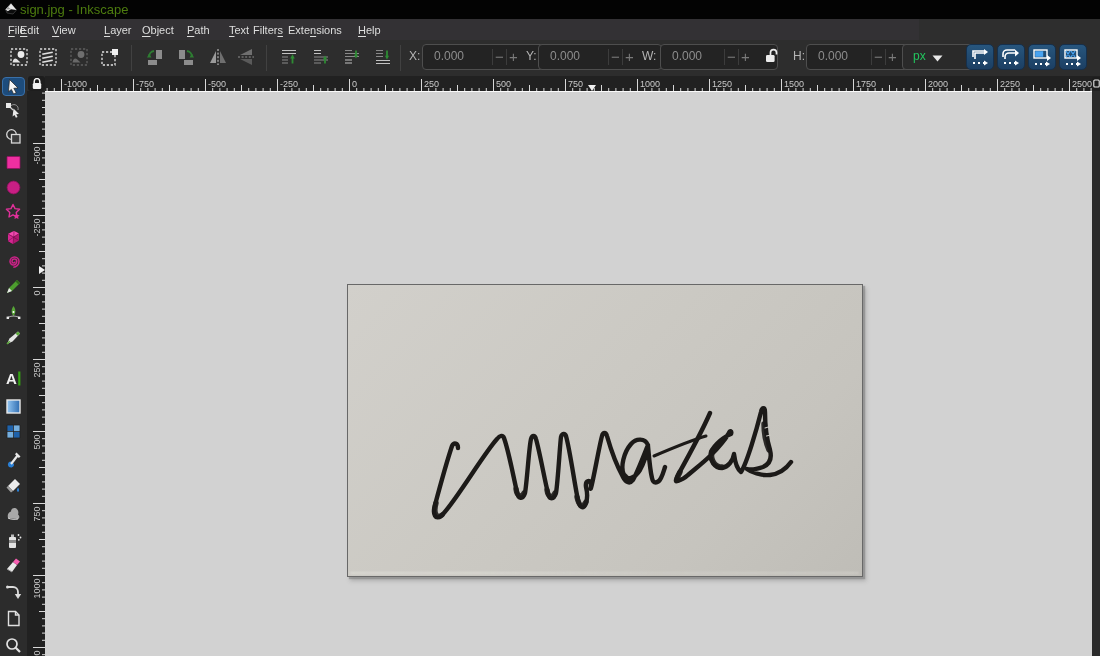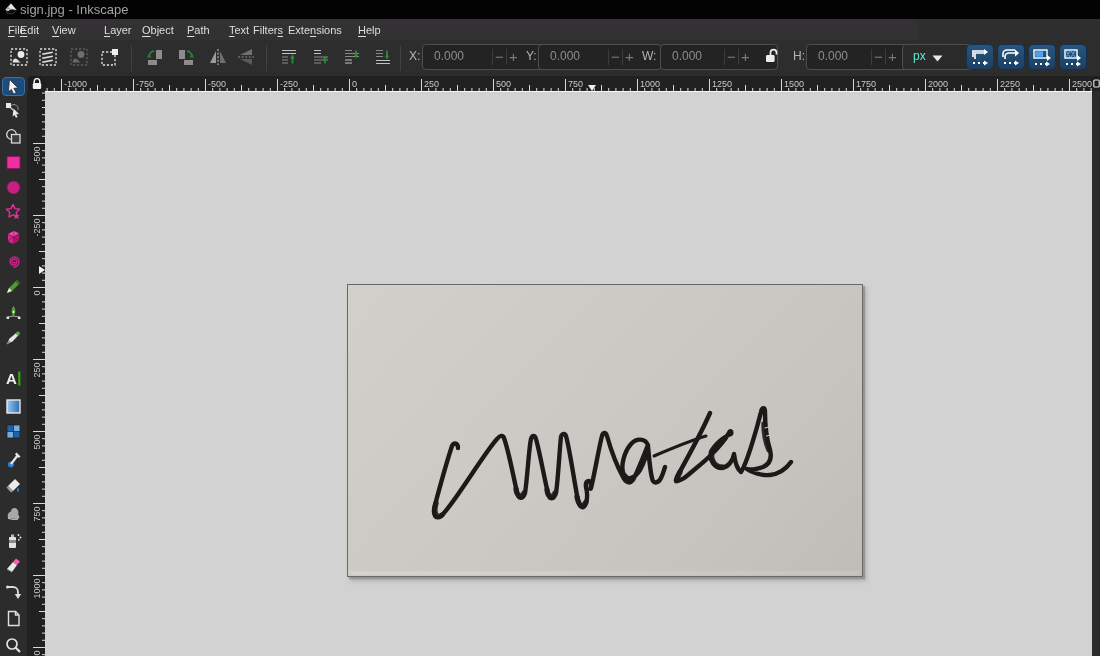--- a/index.html
+++ b/index.html
@@ -1,20 +1,20 @@
 <!DOCTYPE html>
 <html><head>
 <meta charset="utf-8">
 <style>
   html,body{margin:0;padding:0;}
   body{width:1100px;height:656px;overflow:hidden;position:relative;
        font-family:"Liberation Sans",sans-serif;background:#2e2e2e;}
   .abs{position:absolute;}
   
-  #titlebar{left:0;top:0;width:1100px;height:19px;background:#030303;color:#a3a3a3;}
+  #titlebar{left:0;top:0;width:1100px;height:19px;background:#030303;color:#4d7c0f;}
   #titletext{left:20px;top:1px;font-size:13px;line-height:18px;}
   
   #menubar{left:0;top:19px;width:919px;height:21px;background:#333134;color:#dedede;
            font-size:11px;}
   .mi{position:absolute;top:5px;}
   .mi u{text-decoration:underline;text-underline-offset:2px;}
   
   #cmdbar{left:0;top:40px;width:1100px;height:36px;background:#2d2d2d;}
   .sep{position:absolute;top:5px;width:1px;height:26px;background:#414141;}
   .field{position:absolute;top:4px;height:24px;background:#232323;border:1px solid #4e4e4e;
@@ -171,21 +171,21 @@
   <div class="flabel" style="left:793px">H:</div>
   <div class="field" style="left:806px;width:93px">
     <span class="val">0.000</span>
     <span class="m" style="left:67px">−</span>
       <span class="m" style="left:81px">+</span>
     <div class="vl" style="left:64px"></div>
       <div class="vl" style="left:78px"></div>
   </div>
 
   <div class="field" style="left:902px;width:49px;background:#2a2a2a;">
-    <span style="position:absolute;left:10px;top:4px;color:#5eead4;">px</span>
+    <span style="position:absolute;left:10px;top:4px;color:#22c55e;">px</span>
     <svg class="abs" style="left:29px;top:10px" width="11" height="7" viewBox="0 0 11 7">
       <polygon points="0.5,0.5 10.5,0.5 5.5,6.5" fill="#e8e8e8"></polygon>
     </svg>
   </div>
 
   <div class="bluebtn" style="left:966px">
     <svg width="26" height="24" viewBox="0 0 26 24">
       <path d="M6,12 V6 H17 M8,14 V8 H17" fill="none" stroke="#fff" stroke-width="1.6"></path>
       <path d="M17,4 L21,7 L17,10 Z" fill="#fff"></path>
       <path d="M6,18 h2 m3,0 h2 m3,0 h2" stroke="#fff" stroke-width="1.8"></path>

